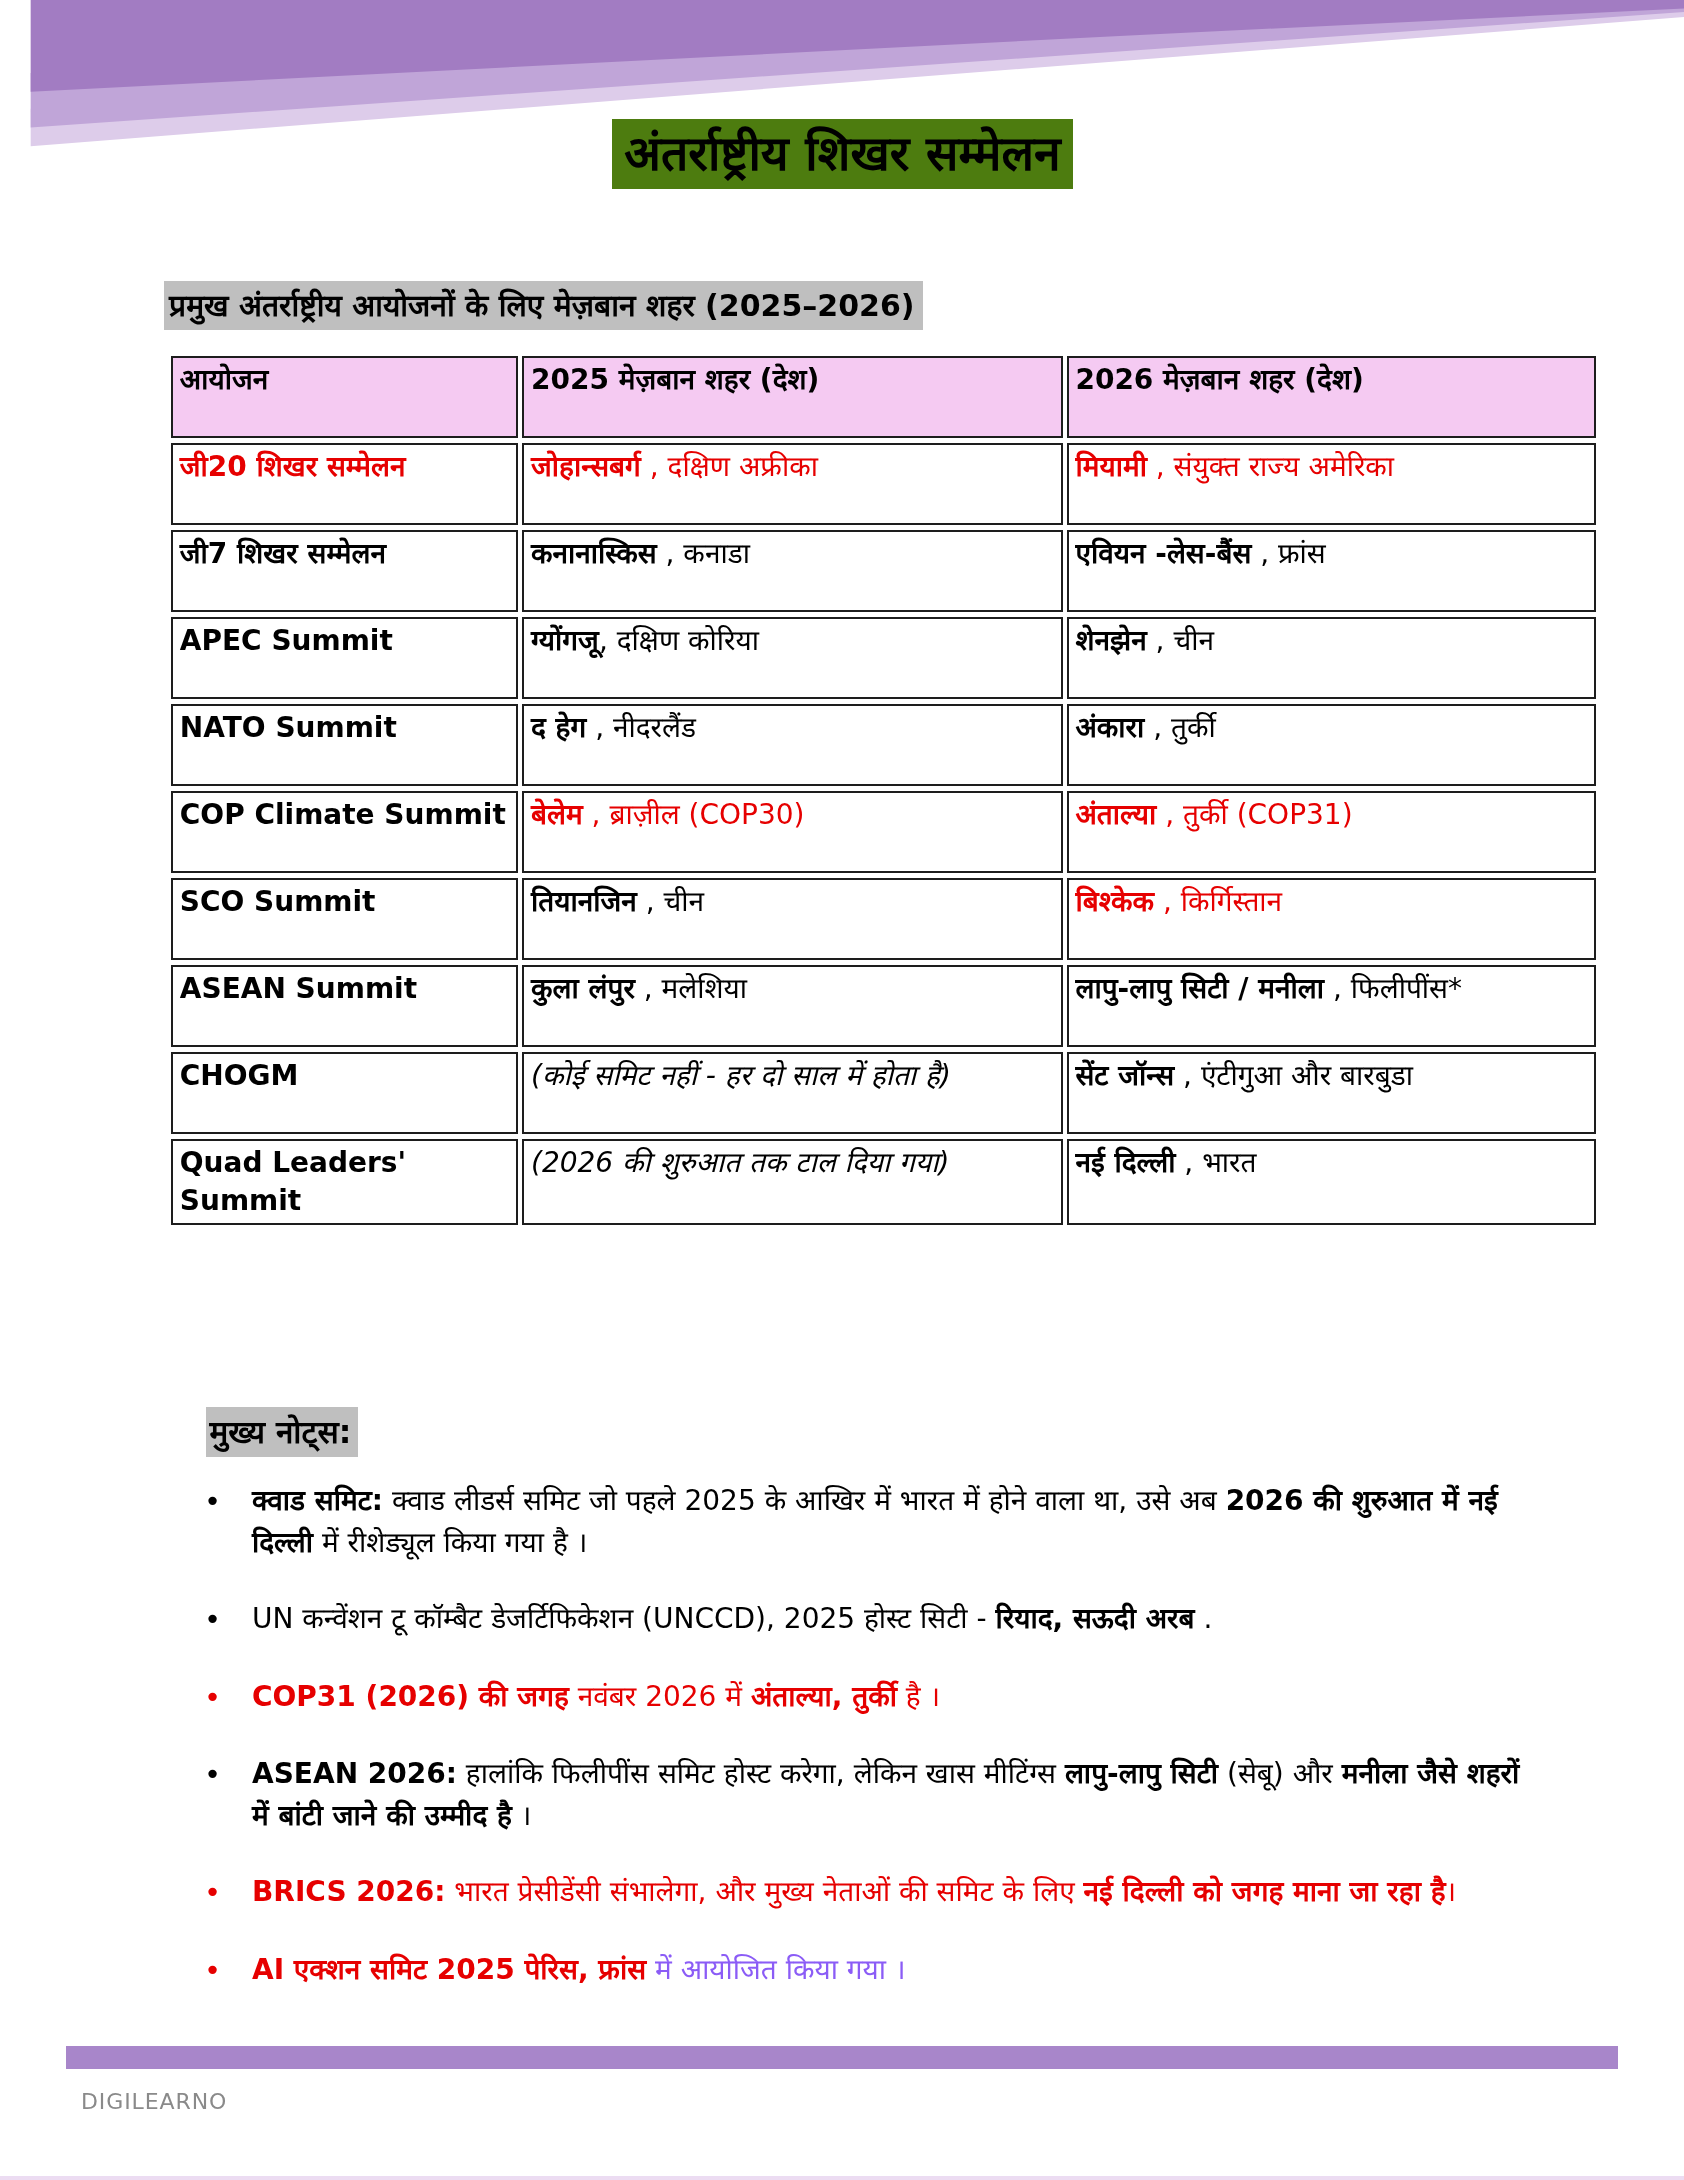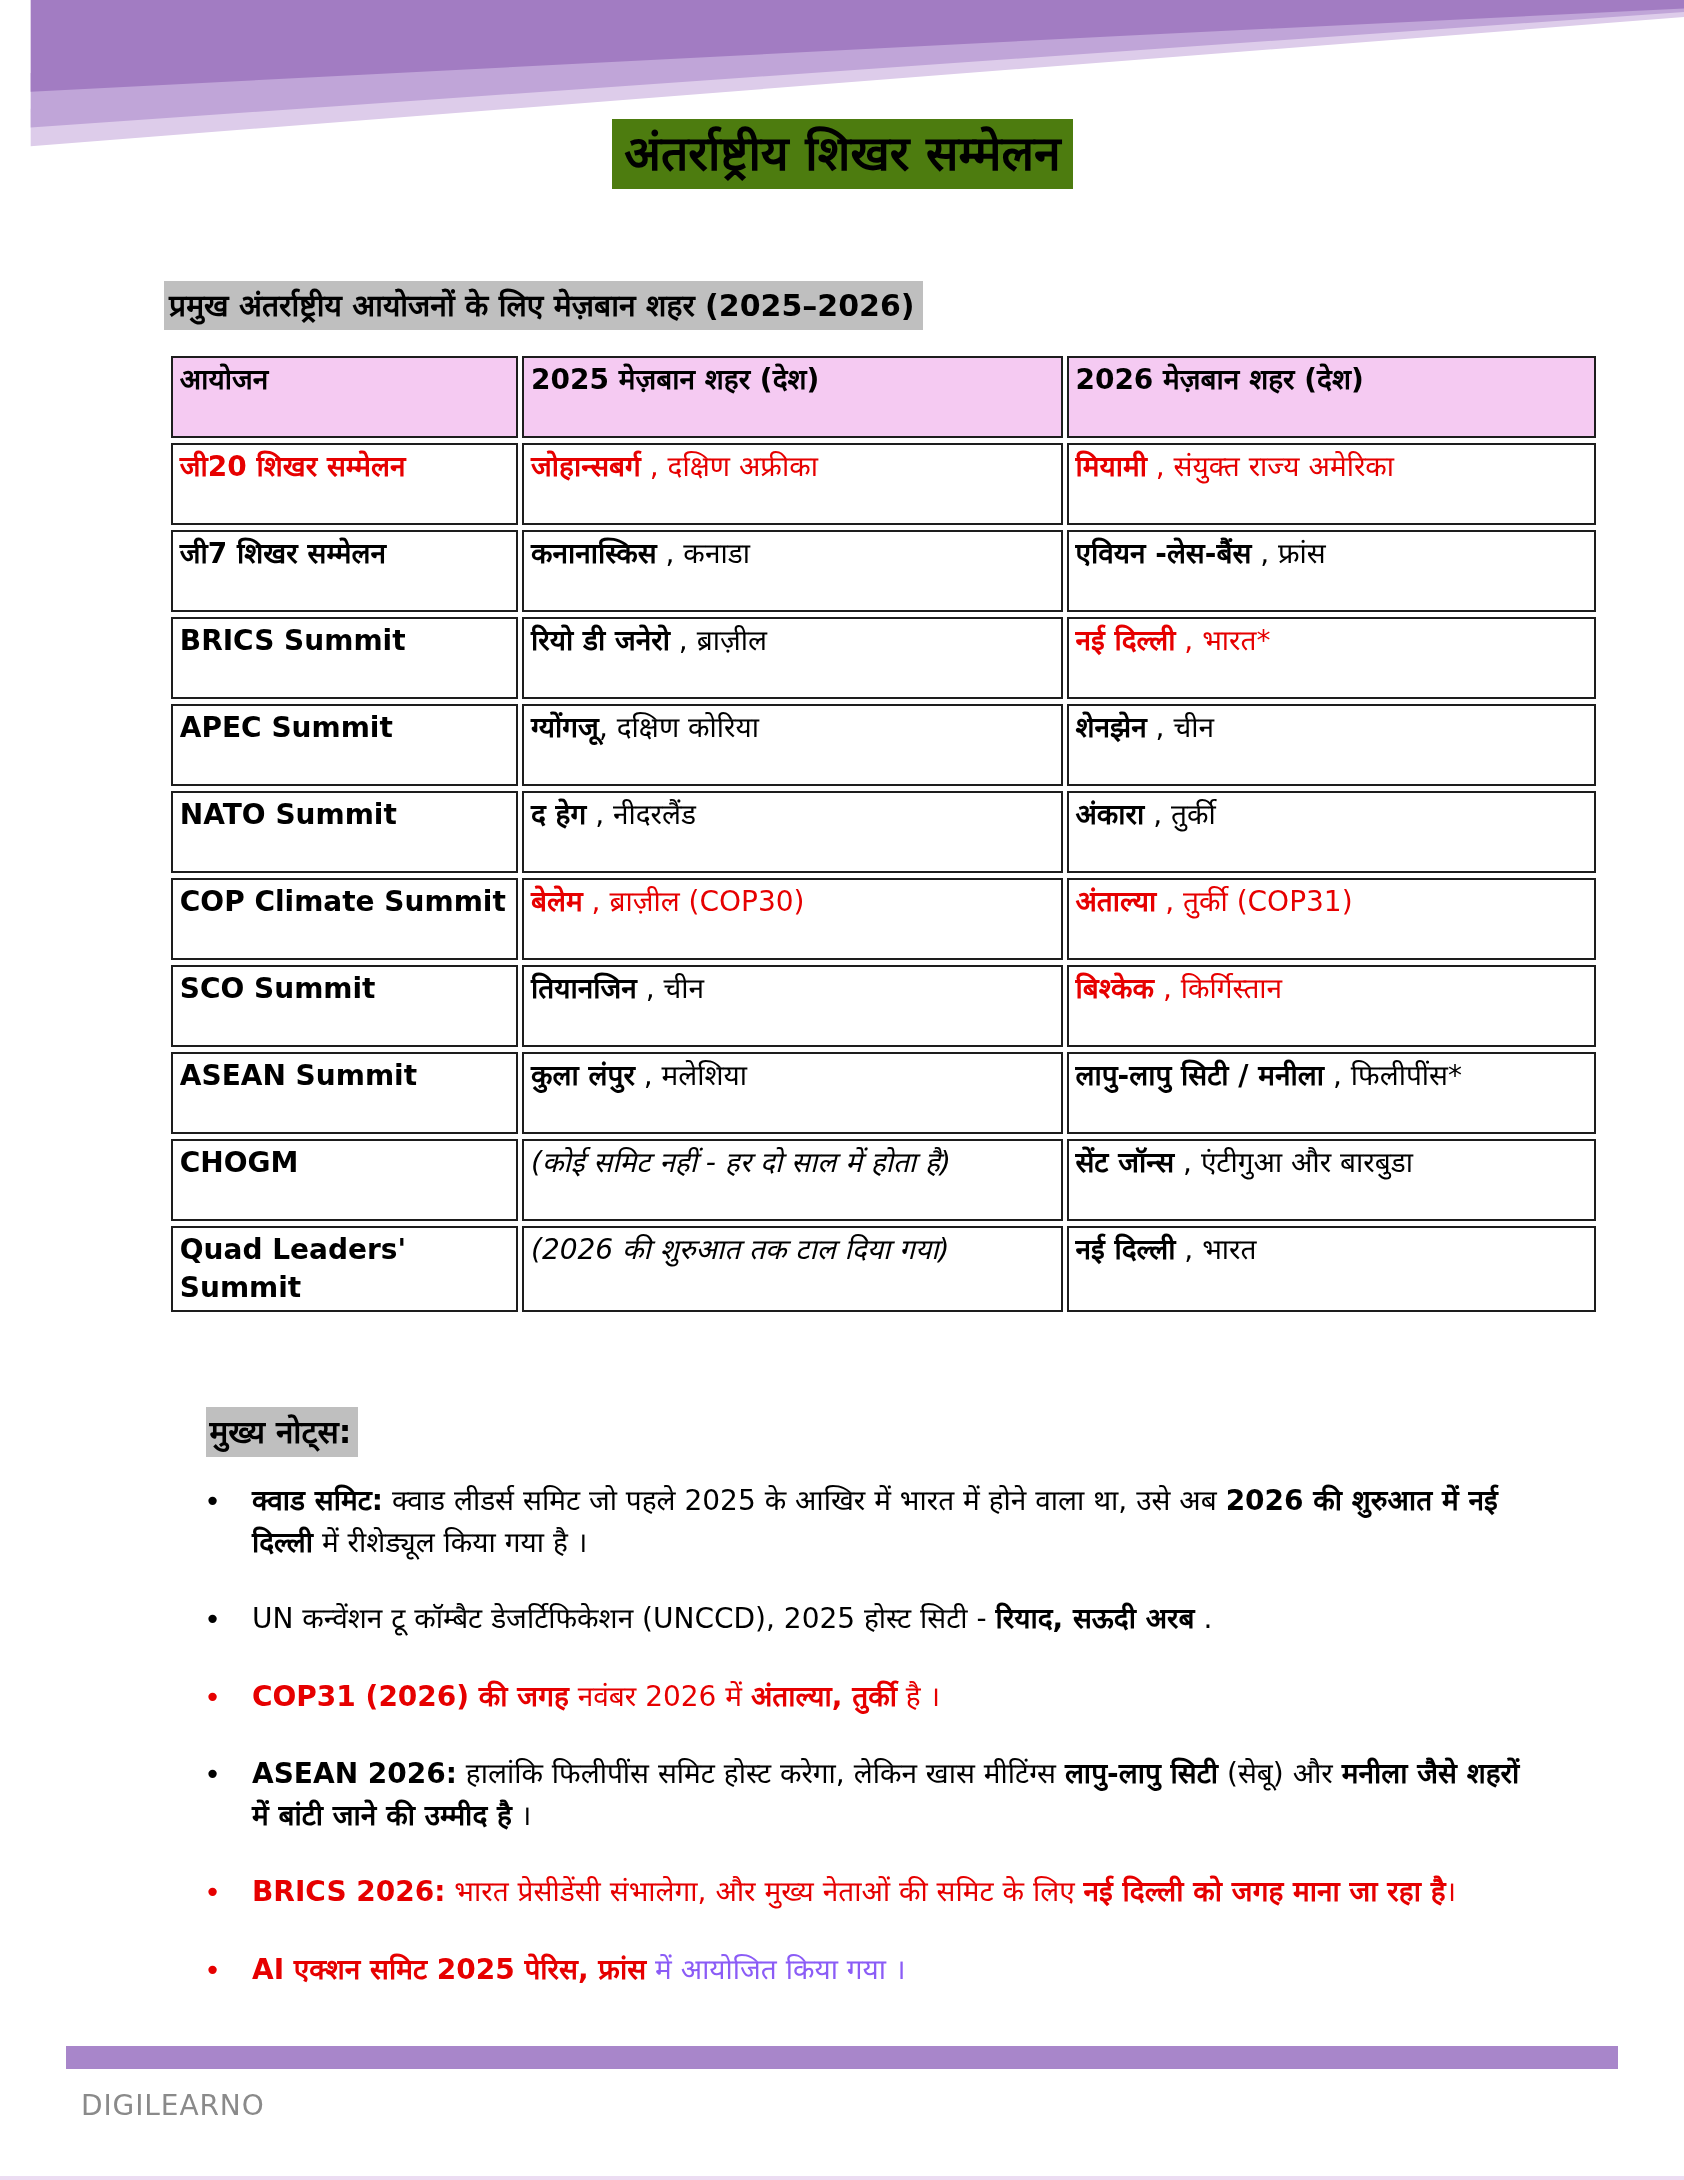--- a/index.html
+++ b/index.html
@@ -84,21 +84,21 @@
     top: 2046px;
     left: 66px;
     width: 1552px;
     height: 23px;
     background: #a886ca;
   }
   .footer-brand {
     position: absolute;
     top: 2089px;
     left: 81px;
-    font-size: 28px;
+    font-size: 22px;
     letter-spacing: 0.9px;
     color: #8a8a8a;
   }
   .bottom-edge {
     position: absolute;
     bottom: 0; left: 0; width: 100%; height: 5.1px;
     background: #ecdcf2;
   }
 </style>
 </head>
@@ -138,25 +138,20 @@
           <td class="cell red"><b>जी20 शिखर सम्मेलन</b></td>
           <td class="cell red"><b>जोहान्सबर्ग</b><span> , दक्षिण अफ्रीका</span></td>
           <td class="cell red"><b>मियामी</b><span> , संयुक्त राज्य अमेरिका</span></td>
         </tr>
         <tr>
           <td class="cell"><b>जी7 शिखर सम्मेलन</b></td>
           <td class="cell"><b>कनानास्किस</b><span> , कनाडा</span></td>
           <td class="cell"><b>एवियन -लेस-बैंस</b><span> , फ्रांस</span></td>
         </tr>
         <tr>
-          <td class="cell"><b>BRICS Summit</b></td>
-          <td class="cell"><b>रियो डी जनेरो</b><span> , ब्राज़ील</span></td>
-          <td class="cell red"><b>नई दिल्ली</b><span> , भारत*</span></td>
-        </tr>
-        <tr>
           <td class="cell"><b>APEC Summit</b></td>
           <td class="cell"><b>ग्योंगजू</b><span>, दक्षिण कोरिया</span></td>
           <td class="cell"><b>शेनझेन</b><span> , चीन</span></td>
         </tr>
         <tr>
           <td class="cell"><b>NATO Summit</b></td>
           <td class="cell"><b>द हेग</b><span> , नीदरलैंड</span></td>
           <td class="cell"><b>अंकारा</b><span> , तुर्की</span></td>
         </tr>
         <tr>

